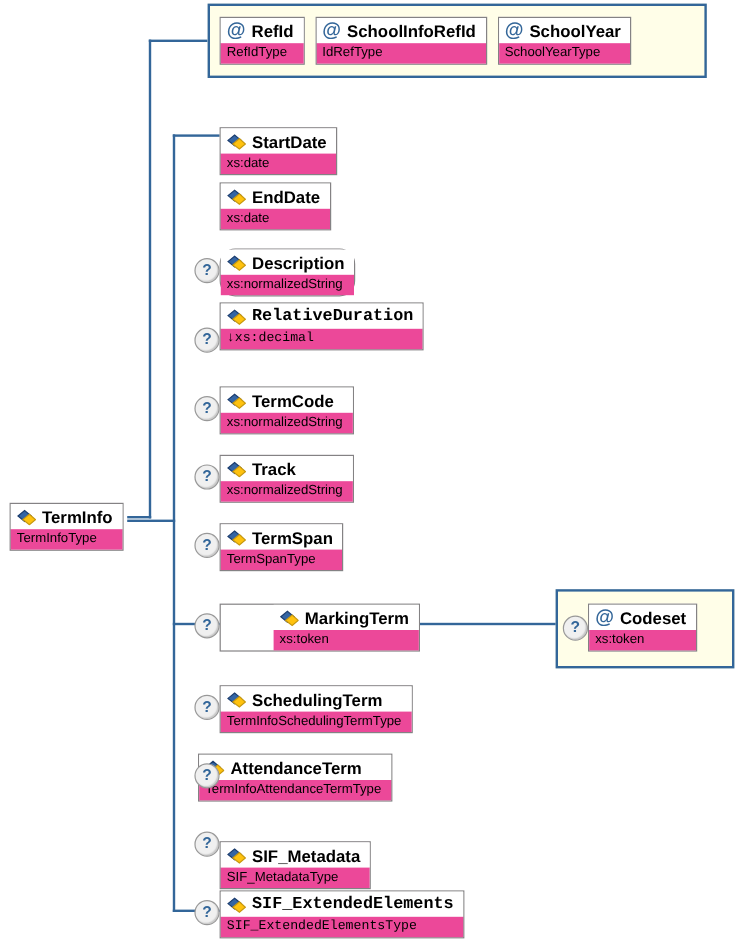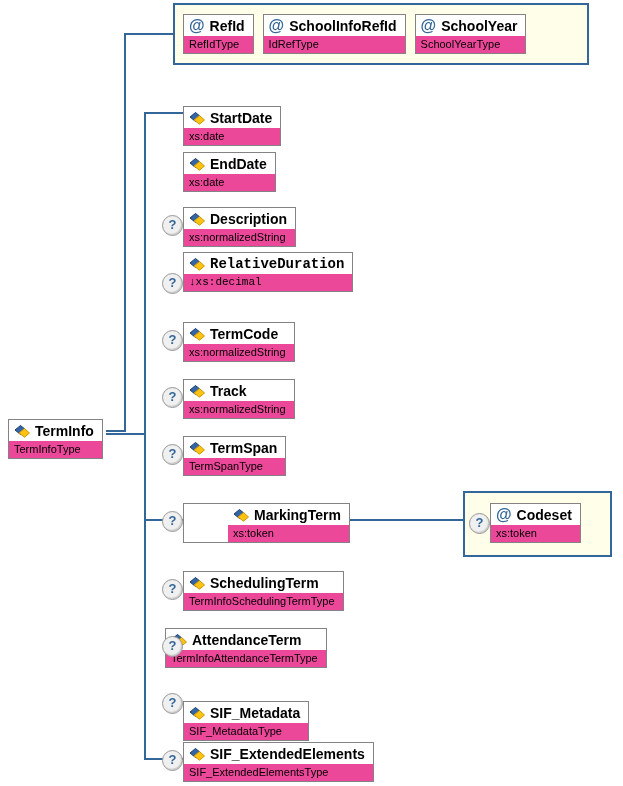--- a/index.html
+++ b/index.html
@@ -83,21 +83,21 @@
         <div class="title">
           <span class="el-icon"><svg width="16" height="14" viewBox="0 0 16 14">
               <polygon points="1,6 6.5,1.5 12,6 6.5,10.5" fill="#3465a4" stroke="#1c3d6e" stroke-width="1"></polygon>
               <polygon points="5,9 10.5,4.5 15.5,9 10.5,13.2" fill="#ffc20e" stroke="#c79810" stroke-width="1"></polygon>
             </svg></span>
           <span>EndDate</span>
         </div>
         <div class="type">xs:date</div>
       </div>
       <div class="opt" style="left: 162px; top: 215px;">?</div>
-      <div class="node" style="left: 183px; top: 207px;">
+      <div class="node" style="left: 183px; top: 207px; border-radius: 13px;">
         <div class="title">
           <span class="el-icon"><svg width="16" height="14" viewBox="0 0 16 14">
               <polygon points="1,6 6.5,1.5 12,6 6.5,10.5" fill="#3465a4" stroke="#1c3d6e" stroke-width="1"></polygon>
               <polygon points="5,9 10.5,4.5 15.5,9 10.5,13.2" fill="#ffc20e" stroke="#c79810" stroke-width="1"></polygon>
             </svg></span>
           <span>Description</span>
         </div>
         <div class="type">xs:normalizedString</div>
       </div>
       <div class="opt" style="left: 162px; top: 273px;">?</div>
@@ -182,21 +182,21 @@
         <div class="title">
           <span class="el-icon"><svg width="16" height="14" viewBox="0 0 16 14">
               <polygon points="1,6 6.5,1.5 12,6 6.5,10.5" fill="#3465a4" stroke="#1c3d6e" stroke-width="1"></polygon>
               <polygon points="5,9 10.5,4.5 15.5,9 10.5,13.2" fill="#ffc20e" stroke="#c79810" stroke-width="1"></polygon>
             </svg></span>
           <span>SIF_Metadata</span>
         </div>
         <div class="type">SIF_MetadataType</div>
       </div>
       <div class="opt" style="left: 162px; top: 750px;">?</div>
-      <div class="node" style="left: 183px; top: 742px;">
+      <div class="node" style="left: 183px; top: 742px; font-family: Liberation Mono, monospace;">
         <div class="title">
           <span class="el-icon"><svg width="16" height="14" viewBox="0 0 16 14">
               <polygon points="1,6 6.5,1.5 12,6 6.5,10.5" fill="#3465a4" stroke="#1c3d6e" stroke-width="1"></polygon>
               <polygon points="5,9 10.5,4.5 15.5,9 10.5,13.2" fill="#ffc20e" stroke="#c79810" stroke-width="1"></polygon>
             </svg></span>
           <span>SIF_ExtendedElements</span>
         </div>
         <div class="type">SIF_ExtendedElementsType</div>
       </div>
     </div>

